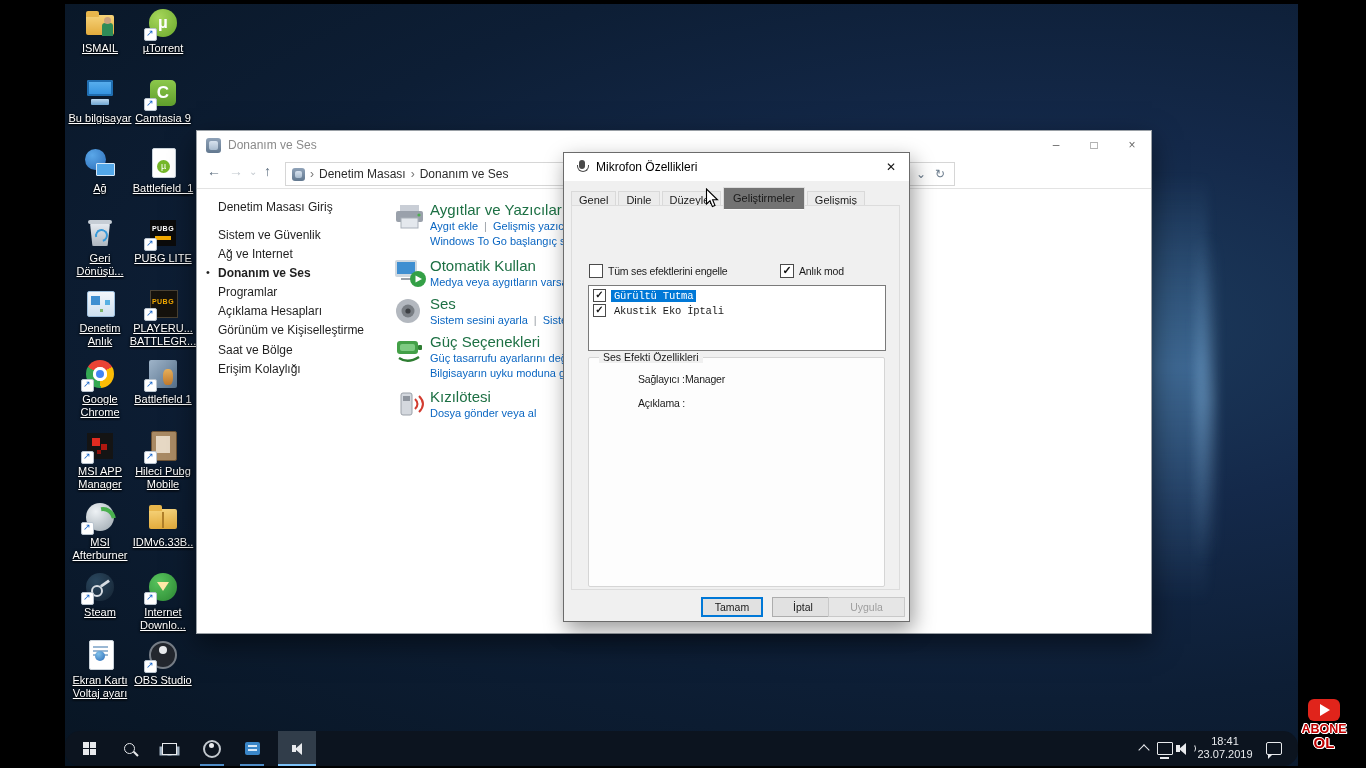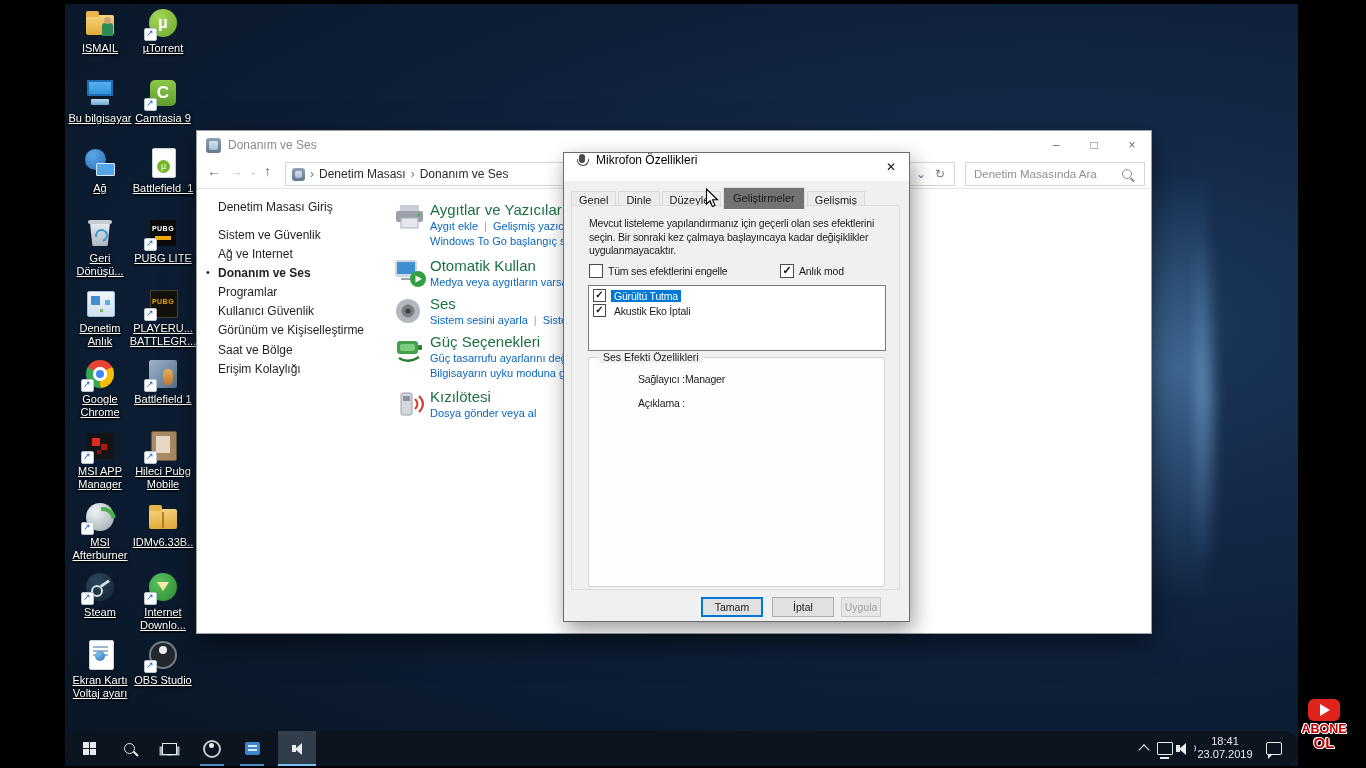--- a/index.html
+++ b/index.html
@@ -128,42 +128,42 @@
   .navitem.active{font-weight:bold;}
   .navbullet{position:absolute;left:9px;font-size:11px;color:#1f1f1f;}
   .cat{position:absolute;left:184px;width:380px;}
   .cicon{position:absolute;left:12px;top:1px;width:34px;height:30px;}
   .ctitle{margin-left:49px;font-size:15px;color:#1d7044;line-height:18px;}
   .clinks{margin-left:49px;font-size:11px;color:#0a66c2;line-height:15px;white-space:nowrap;}
   .lsep{color:#9aa0a6;margin:0 6px;}
   
   #micdlg{position:absolute;left:563px;top:152px;width:345px;height:468px;background:#f0f0f0;
     border:1px solid #6b6b6b;box-shadow:3px 8px 20px rgba(0,0,0,.4);z-index:3;font-size:11px;color:#1a1a1a;}
-  .dtitle{position:absolute;left:0;top:0;right:0;height:28px;background:#fff;display:flex;}
+  .dtitle{position:absolute;left:0;top:0;right:0;height:28px;background:#fff;display:flex;align-items:center;}
   .dmic{width:16px;height:16px;margin-left:10px;position:relative;flex:none;}
   .dmic::before{content:"";position:absolute;left:5px;top:1px;width:6px;height:9px;background:#4a4a4a;border-radius:3px;}
   .dmic::after{content:"";position:absolute;left:3px;top:6px;width:10px;height:6px;border:1.5px solid #4a4a4a;
     border-top:none;border-radius:0 0 8px 8px;}
   .dtitle .txt{margin-left:6px;font-size:12px;color:#000;}
   .dclose{position:absolute;right:0;top:0;width:36px;height:28px;text-align:center;line-height:28px;font-size:12px;color:#111;}
   .tabstrip{position:absolute;left:7px;top:34px;height:19px;white-space:nowrap;}
   .tab{display:inline-block;position:relative;top:2px;padding:2px 7px 3px;font-size:11px;background:#ececec;
     border:1px solid #d9d9d9;margin-right:-1px;}
   .tab.active{top:0;padding:4px 9px 5px;background:#737373;border-color:#dcdcdc;border-bottom-color:#fcfcfc;z-index:2;}
   .tabpage{position:absolute;left:7px;top:52px;width:329px;height:385px;background:#f0f0f0;border:1px solid #dcdcdc;box-sizing:border-box;}
   .desc{position:absolute;left:17px;top:11px;width:302px;font-size:10.5px;letter-spacing:-.2px;line-height:13.5px;color:#1a1a1a;}
   .cbrow{position:absolute;display:flex;align-items:center;}
   .cb{width:12px;height:12px;background:#fff;border:1px solid #4a4a4a;margin-right:5px;flex:none;
     font-size:11px;line-height:11px;text-align:center;color:#111;font-weight:bold;}
   .cb.empty{color:transparent;}
   .cblabel{font-size:10.5px;letter-spacing:-.2px;}
   .listbox{position:absolute;left:16px;top:79px;width:296px;height:62px;background:#fff;border:1px solid #7a7a7a;padding-top:2px;}
   .lrow{display:flex;align-items:center;height:15px;padding-left:4px;}
   .lrow .cb{width:11px;height:11px;font-size:10px;line-height:10px;}
-  .llabel{font-size:10.5px;letter-spacing:-.2px;padding:0 3px;}
+  .llabel{font-size:10.5px;letter-spacing:-.2px;padding:0 3px;font-family:Liberation Mono, monospace;}
   .llabel.sel{background:#0078d7;color:#fff;}
   .groupbox{position:absolute;left:16px;top:151px;width:295px;height:228px;background:#fdfdfd;
     border:1px solid #d5d5d5;border-radius:2px;}
   .legend{position:absolute;left:10px;top:-7px;background:#f0f0f0;padding:0 4px;font-size:10.5px;color:#1b1b1b;}
   .grow{position:absolute;font-size:10.5px;letter-spacing:-.2px;color:#1a1a1a;}
   .btn{position:absolute;top:444px;width:62px;height:20px;background:#e1e1e1;border:1px solid #adadad;
     font-size:10.5px;text-align:center;line-height:18px;color:#1a1a1a;box-sizing:border-box;}
   .btn.default{border:2px solid #0078d7;line-height:16px;}
   .btn.disabled{color:#9e9e9e;background:#e6e6e6;border-color:#c9c9c9;}
   
@@ -358,33 +358,29 @@
       <span class="hsico"></span>
       <span class="csep">›</span>
       <span>Denetim Masası</span>
       <span class="csep">›</span>
       <span>Donanım ve Ses</span>
       <span class="crumbtools">
         <span>⌄</span>
         <span>↻</span>
       </span>
     </div>
-    <div class="searchbox">
-      <span class="ph">Denetim Masasında Ara</span>
-      <span class="mag"></span>
-    </div>
   </div>
 
   <span class="navitem" style="top:69px">Denetim Masası Giriş</span>
   <span class="navitem" style="top:97px">Sistem ve Güvenlik</span>
   <span class="navitem" style="top:116px">Ağ ve Internet</span>
   <span class="navbullet" style="top:135px">•</span>
   <span class="navitem active" style="top:135px">Donanım ve Ses</span>
   <span class="navitem" style="top:154px">Programlar</span>
-  <span class="navitem" style="top:173px">Kullanıcı Güvenlik</span>
+  <span class="navitem" style="top:173px">Açıklama Hesapları</span>
   <span class="navitem" style="top:192px">Görünüm ve Kişiselleştirme</span>
   <span class="navitem" style="top:212px">Saat ve Bölge</span>
   <span class="navitem" style="top:231px">Erişim Kolaylığı</span>
 
   <div class="cat" style="top:70px">
     <svg class="cicon" viewBox="0 0 34 30">
       <rect x="7" y="3" width="19" height="7" fill="#c9ced6"></rect>
       <rect x="3" y="9" width="27" height="11" rx="2" fill="#9aa1ab"></rect>
       <rect x="8" y="16" width="17" height="10" fill="#e4e8ed" stroke="#aab1ba"></rect>
       <circle cx="26" cy="13" r="1.6" fill="#4caf50"></circle>
@@ -463,21 +459,20 @@
 
   <div class="tabstrip">
     <span class="tab">Genel</span>
     <span class="tab">Dinle</span>
     <span class="tab">Düzeyler</span>
     <span class="tab active">Geliştirmeler</span>
     <span class="tab">Gelişmiş</span>
   </div>
 
   <div class="tabpage">
-    <div class="desc">Mevcut listeleme yapılandırmanız için geçerli olan ses efektlerini seçin. Bir sonraki kez çalmaya başlayıncaya kadar değişiklikler uygulanmayacaktır.</div>
 
     <div class="cbrow" style="left:17px;top:58px">
       <span class="cb empty"></span>
       <span class="cblabel">Tüm ses efektlerini engelle</span>
     </div>
     <div class="cbrow" style="left:208px;top:58px">
       <span class="cb">✓</span>
       <span class="cblabel">Anlık mod</span>
     </div>
 
@@ -495,21 +490,21 @@
     <div class="groupbox">
       <span class="legend">Ses Efekti Özellikleri</span>
       <span class="grow" style="left:49px;top:15px">Sağlayıcı :</span>
       <span class="grow" style="left:96px;top:15px">Manager</span>
       <span class="grow" style="left:49px;top:39px">Açıklama :</span>
     </div>
   </div>
 
   <div class="btn default" style="left:137px">Tamam</div>
   <div class="btn" style="left:208px">İptal</div>
-  <div class="btn disabled" style="left:277px;width:40px">Uygula</div>
+  <div class="btn disabled" style="left:264px;width:77px">Uygula</div>
 </div>
 
 <div id="cursor">
   <svg width="15" height="21" viewBox="0 0 15 21">
     <path d="M1.5 1 L1.5 16 L5 12.8 L7.4 18.6 L10 17.5 L7.6 11.8 L12.5 11.8 Z" fill="#fff" stroke="#000" stroke-width="1.1"></path>
   </svg>
 </div>
 
 <div id="taskbar">
   <div class="tbi" style="left:11px">

